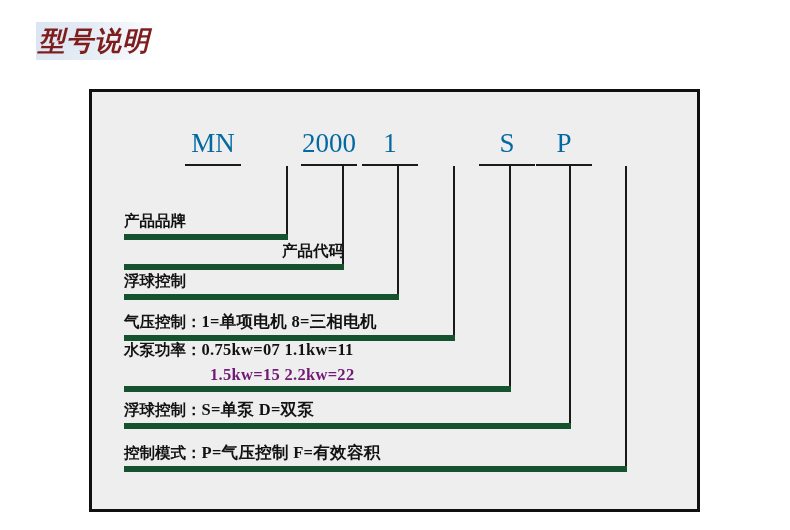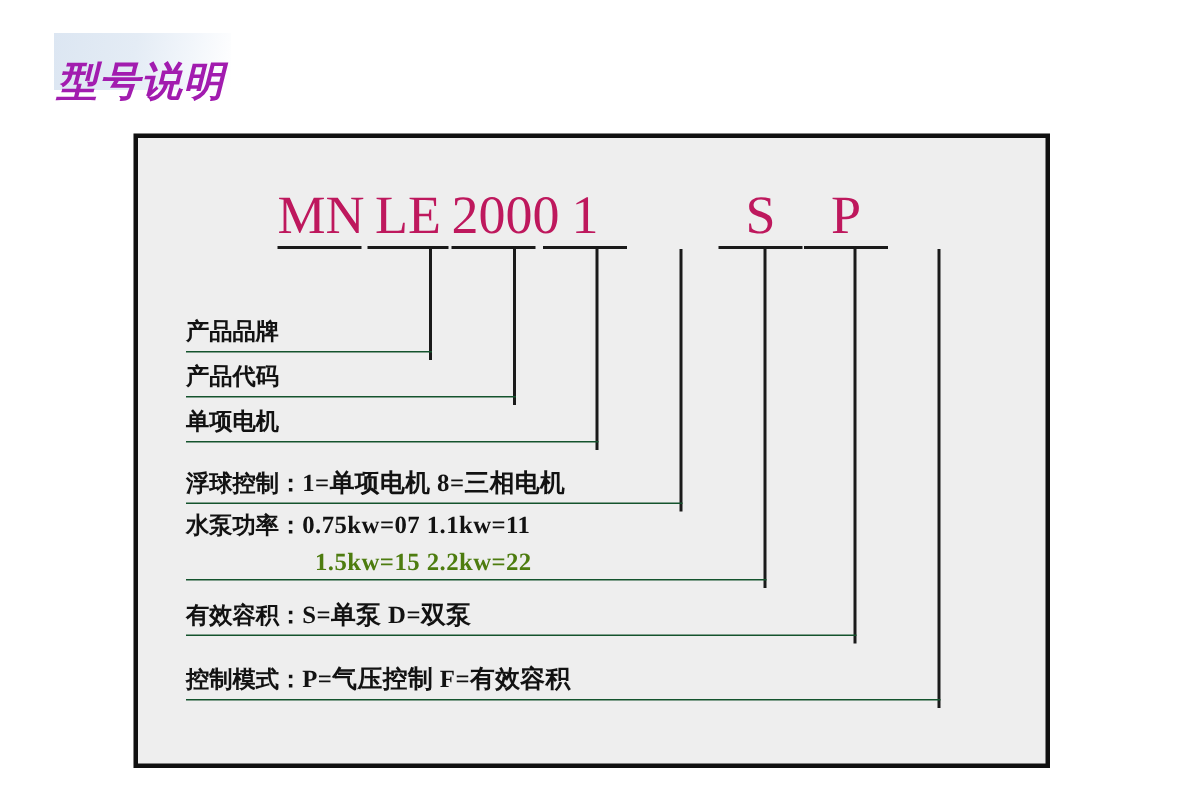--- a/index.html
+++ b/index.html
@@ -34,23 +34,22 @@
   #title-text {
     position: absolute;
     left: 2px;
     top: 2px;
     font-family: "DejaVu Sans", sans-serif;
     font-weight: bold;
     font-style: italic;
     font-size: 27px;
     line-height: 34px;
     letter-spacing: 1px;
-    color: #a21caf;
+    color: #7f1d1d;
     white-space: nowrap;
-    margin-top: 14px;
   }
 
   
   #diagram-box {
     position: absolute;
     left: 89px;
     top: 89px;
     width: 611px;
     height: 423px;
     border: 3px solid #101010;
@@ -73,38 +72,38 @@
     border-bottom: 2px solid #1a1a1a;
     box-sizing: border-box;
   }
   .code-seg-text {
     position: absolute;
     left: 0;
     top: -1px;
     width: 100%;
     text-align: center;
     font-family: "Liberation Serif", "DejaVu Serif", serif;
-    font-size: 36px;
+    font-size: 27px;
     line-height: 33px;
-    color: #be185d;
+    color: #0369a1;
     white-space: nowrap;
   }
 
   
   .connector {
     position: absolute;
     width: 2px;
     background: #1a1a1a;
   }
 
   
   .row {
     position: absolute;
     left: 32px;
-    border-bottom: 1px solid #14532d;
+    border-bottom: 6px solid #14532d;
     box-sizing: border-box;
     display: block;
   }
   .row-text {
     font-family: "DejaVu Sans", sans-serif;
     font-weight: bold;
     font-size: 15.5px;
     line-height: 24px;
     color: #121212;
     white-space: nowrap;
@@ -114,42 +113,39 @@
     font-family: "Liberation Serif", "DejaVu Serif", serif;
     font-weight: bold;
     font-size: 16.5px;
     letter-spacing: 0.3px;
   }
   .row-sub {
     font-family: "Liberation Serif", "DejaVu Serif", serif;
     font-weight: bold;
     font-size: 16.5px;
     line-height: 23px;
-    color: #4d7c0f;
+    color: #701a75;
     white-space: nowrap;
     padding-left: 86px;
     letter-spacing: 0.3px;
   }
 </style>
 </head>
 <body>
 
 <div id="title-block">
   <div id="title-highlight"></div>
   <div id="title-text">型号说明</div>
 </div>
 
 <div id="diagram-box">
 
   <div id="code-row">
       <div class="code-seg" style="left: 93px; width: 56px;">
         <div class="code-seg-text">MN</div>
-      </div>
-      <div class="code-seg" style="left: 153px; width: 54px;">
-        <div class="code-seg-text">LE</div>
       </div>
       <div class="code-seg" style="left: 209px; width: 56px;">
         <div class="code-seg-text">2000</div>
       </div>
       <div class="code-seg" style="left: 270px; width: 56px;">
         <div class="code-seg-text">1</div>
       </div>
       <div class="code-seg" style="left: 387px; width: 56px;">
         <div class="code-seg-text">S</div>
       </div>
@@ -165,34 +161,34 @@
       <div class="connector" style="left: 361px; top: 74px; height: 175px;"></div>
       <div class="connector" style="left: 417px; top: 74px; height: 226px;"></div>
       <div class="connector" style="left: 477px; top: 74px; height: 263px;"></div>
       <div class="connector" style="left: 533px; top: 74px; height: 306px;"></div>
     </div>
 
   <div id="rows-layer">
       <div class="row" style="top: 117px; width: 164px;">
         <div class="row-text"><span>产品品牌</span></div>
       </div>
-      <div class="row" style="top: 147px; width: 220px;">
+      <div class="row" style="top: 147px; width: 220px; text-align: right;">
         <div class="row-text"><span>产品代码</span></div>
       </div>
       <div class="row" style="top: 177px; width: 275px;">
-        <div class="row-text"><span>单项电机</span></div>
+        <div class="row-text"><span>浮球控制</span></div>
       </div>
       <div class="row" style="top: 218px; width: 331px;">
-        <div class="row-text"><span>浮球控制：</span><span class="mono-val">1=单项电机 8=三相电机</span></div>
+        <div class="row-text"><span>气压控制：</span><span class="mono-val">1=单项电机 8=三相电机</span></div>
       </div>
       <div class="row" style="top: 246px; width: 387px;">
         <div class="row-text"><span>水泵功率：</span><span class="mono-val">0.75kw=07 1.1kw=11</span></div>
         <div class="row-sub">1.5kw=15  2.2kw=22</div>
       </div>
       <div class="row" style="top: 306px; width: 447px;">
-        <div class="row-text"><span>有效容积：</span><span class="mono-val">S=单泵  D=双泵</span></div>
+        <div class="row-text"><span>浮球控制：</span><span class="mono-val">S=单泵  D=双泵</span></div>
       </div>
       <div class="row" style="top: 349px; width: 503px;">
         <div class="row-text"><span>控制模式：</span><span class="mono-val">P=气压控制 F=有效容积</span></div>
       </div>
     </div>
 
 </div>
 
 </body></html>

